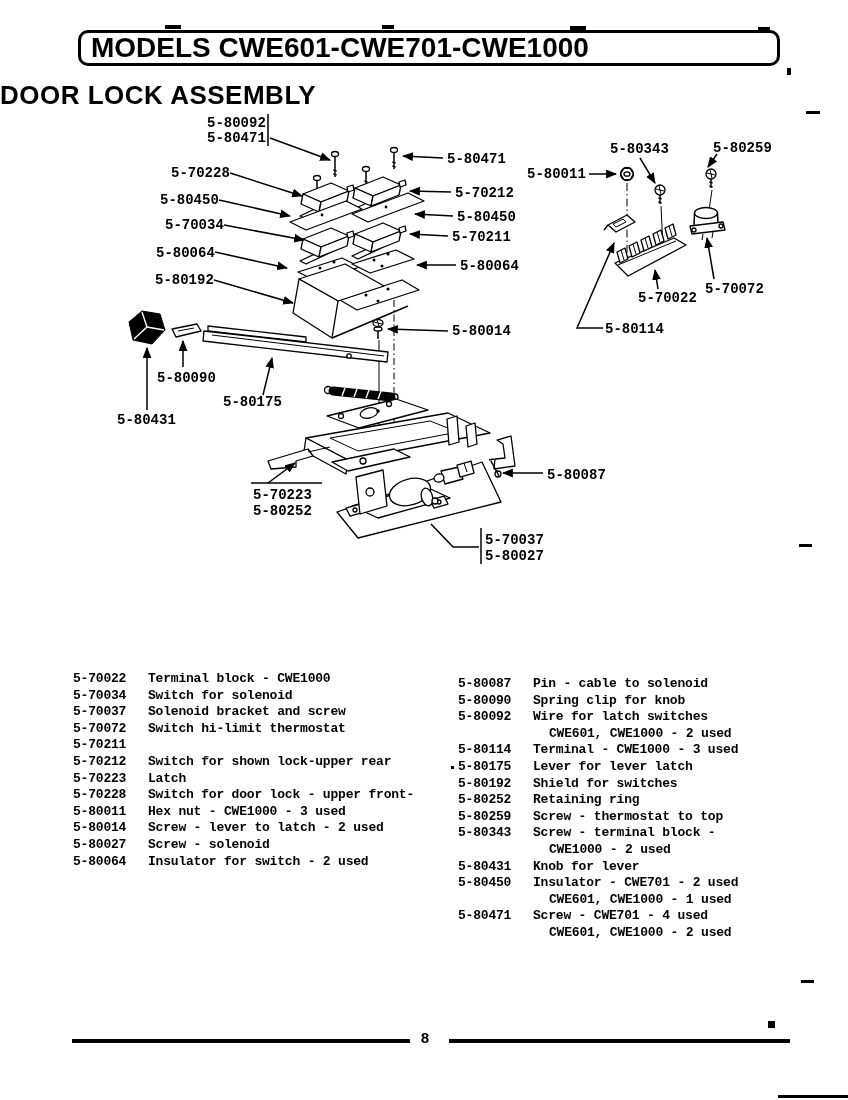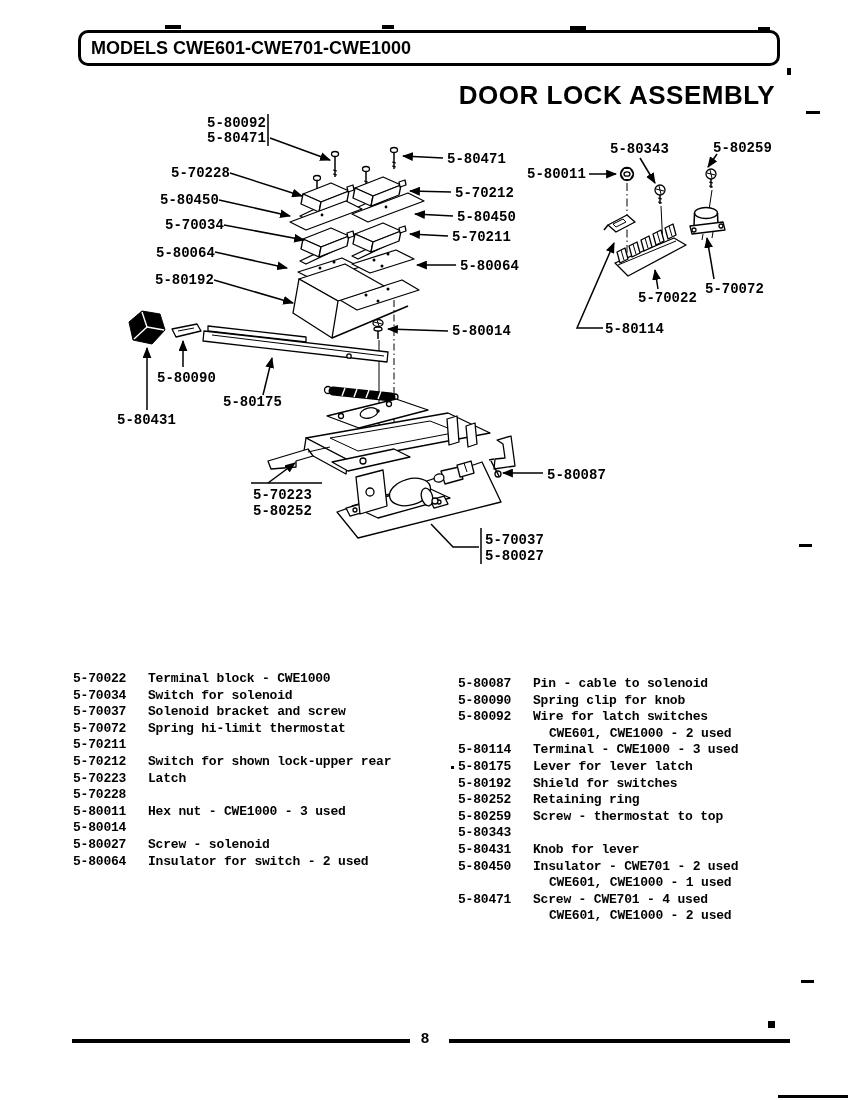--- a/index.html
+++ b/index.html
@@ -1,21 +1,21 @@
 <!DOCTYPE html>
 <html><head>
 <meta charset="utf-8">
 <style>
   html,body{margin:0;padding:0;background:#777;}
   .page{position:relative;width:848px;height:1100px;margin:0 auto;background:#fff;color:#000;overflow:hidden;
         font-family:"Liberation Mono","DejaVu Sans Mono",monospace;}
   .header-box{position:absolute;left:78px;top:30px;width:686px;height:30px;border:3.5px solid #000;border-radius:10px;
         display:flex;align-items:center;padding-left:10px;
-        font-family:"Liberation Sans",sans-serif;font-weight:bold;font-size:18px;letter-spacing:0px;white-space:nowrap;}
-  .page-title{position:absolute;left:0;top:80px;width:775px;text-align:right;
+        font-family:"Liberation Sans",sans-serif;font-weight:bold;font-size:28px;letter-spacing:0px;white-space:nowrap;}
+  .page-title{position:absolute;left:0;top:80px;width:775px;
         font-family:"Liberation Sans",sans-serif;font-weight:bold;font-size:26px;letter-spacing:.5px;}
   svg.diagram{position:absolute;left:0;top:0;}
   .dlabel{font:bold 14px "Liberation Mono","DejaVu Sans Mono",monospace;fill:#000;}
   .ln{stroke:#000;stroke-width:1.5;fill:none;}
   .pt{stroke:#000;stroke-width:1.3;fill:#fff;stroke-linejoin:round;}
   .nf{stroke:#000;stroke-width:1.3;fill:none;stroke-linejoin:round;}
   .thin{stroke:#000;stroke-width:1;fill:none;}
   .dot{fill:#000;stroke:none;}
   .wl{stroke:#fff;stroke-width:1.4;fill:none;}
   .parts-col{position:absolute;font:bold 13px/16.6px "Liberation Mono","DejaVu Sans Mono",monospace;letter-spacing:-.2px;white-space:nowrap;}
@@ -343,21 +343,21 @@
     <div class="prow">
       <span class="pcode">5-70037</span>
       <span class="pdesc">
           <div class="first">Solenoid bracket and screw</div>
         </span>
     </div>
 
     <div class="prow">
       <span class="pcode">5-70072</span>
       <span class="pdesc">
-          <div class="first">Spring hi-limit thermostat</div>
+          <div class="first">Switch hi-limit thermostat</div>
         </span>
     </div>
 
 
     <div class="prow">
       <span class="pcode">5-70211</span>
     </div>
 
     <div class="prow">
       <span class="pcode">5-70212</span>
@@ -369,32 +369,36 @@
     <div class="prow">
       <span class="pcode">5-70223</span>
       <span class="pdesc">
           <div class="first">Latch</div>
         </span>
     </div>
 
     <div class="prow">
       <span class="pcode">5-70228</span>
       <span class="pdesc">
+          <div class="first">Switch for door lock - upper front-</div>
         </span>
     </div>
 
     <div class="prow">
       <span class="pcode">5-80011</span>
       <span class="pdesc">
           <div class="first">Hex nut - CWE1000 - 3 used</div>
         </span>
     </div>
 
     <div class="prow">
       <span class="pcode">5-80014</span>
+      <span class="pdesc">
+          <div class="first">Screw - lever to latch - 2 used</div>
+        </span>
     </div>
 
     <div class="prow">
       <span class="pcode">5-80027</span>
       <span class="pdesc">
           <div class="first">Screw - solenoid</div>
         </span>
     </div>
 
     <div class="prow">
@@ -457,20 +461,24 @@
 
     <div class="prow">
       <span class="pcode">5-80259</span>
       <span class="pdesc">
           <div class="first">Screw - thermostat to top</div>
         </span>
     </div>
 
     <div class="prow">
       <span class="pcode">5-80343</span>
+      <span class="pdesc">
+          <div class="first">Screw - terminal block -</div>
+          <div class="cont">CWE1000 - 2 used</div>
+        </span>
     </div>
 
     <div class="prow">
       <span class="pcode">5-80431</span>
       <span class="pdesc">
           <div class="first">Knob for lever</div>
         </span>
     </div>
 
     <div class="prow">

